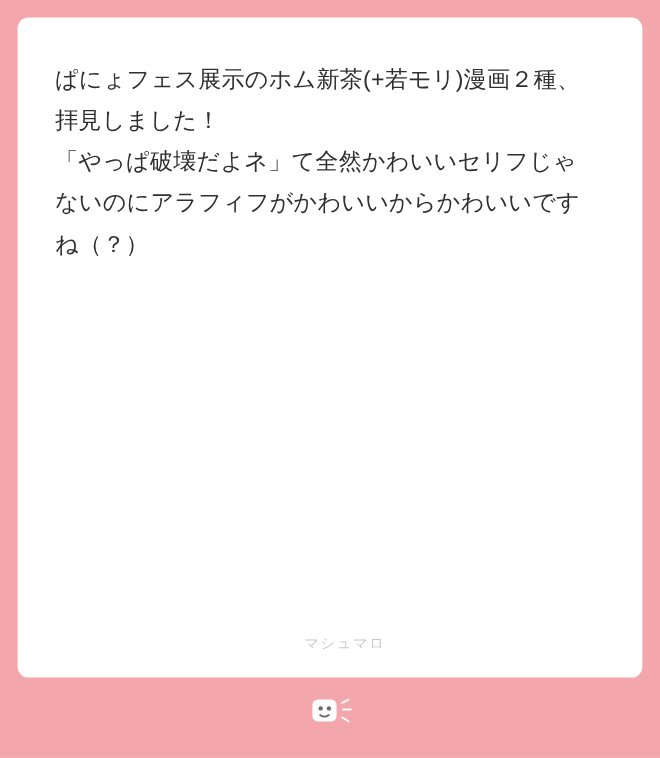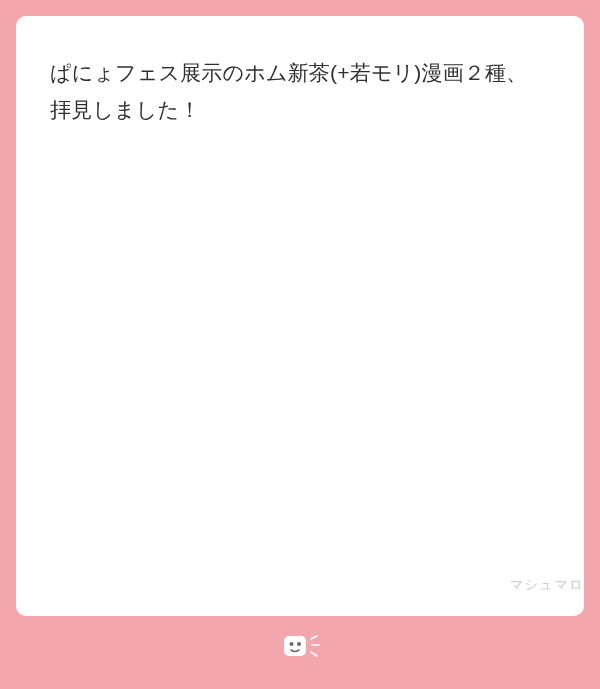--- a/index.html
+++ b/index.html
@@ -32,21 +32,21 @@
     word-break: break-all;
   }
   .message-body p {
     margin: 0;
   }
   .brand-footer {
     position: absolute;
     left: 0;
     right: 0;
     bottom: 22px;
-    text-align: right;
+    text-align: center;
     font-size: 13px;
     color: #c9c9c9;
     letter-spacing: 1.5px;
     margin-left: 27px;
   }
   .stamp {
     position: absolute;
     left: 50%;
     transform: translateX(-50%);
     bottom: 18px;
@@ -56,20 +56,21 @@
   .stamp svg {
     display: block;
   }
 </style>
 </head>
 <body>
 
 <div class="card-wrap">
   <div class="message-body">
     <p>ぱにょフェス展示のホム新茶(+若モリ)漫画２種、拝見しました！</p>
+    <p>「やっぱ破壊だよネ」て全然かわいいセリフじゃないのにアラフィフがかわいいからかわいいですね（？）</p>
   </div>
   <div class="brand-footer">マシュマロ</div>
 </div>
 
 <div class="stamp">
   <svg width="44" height="44" viewBox="0 0 44 44" xmlns="http://www.w3.org/2000/svg">
     <g stroke="#ffffff" stroke-width="1.6" stroke-linecap="round" fill="none">
       <line x1="33" y1="12" x2="39" y2="9"></line>
       <line x1="34" y1="18" x2="41" y2="18"></line>
       <line x1="33" y1="25" x2="39" y2="29"></line>

